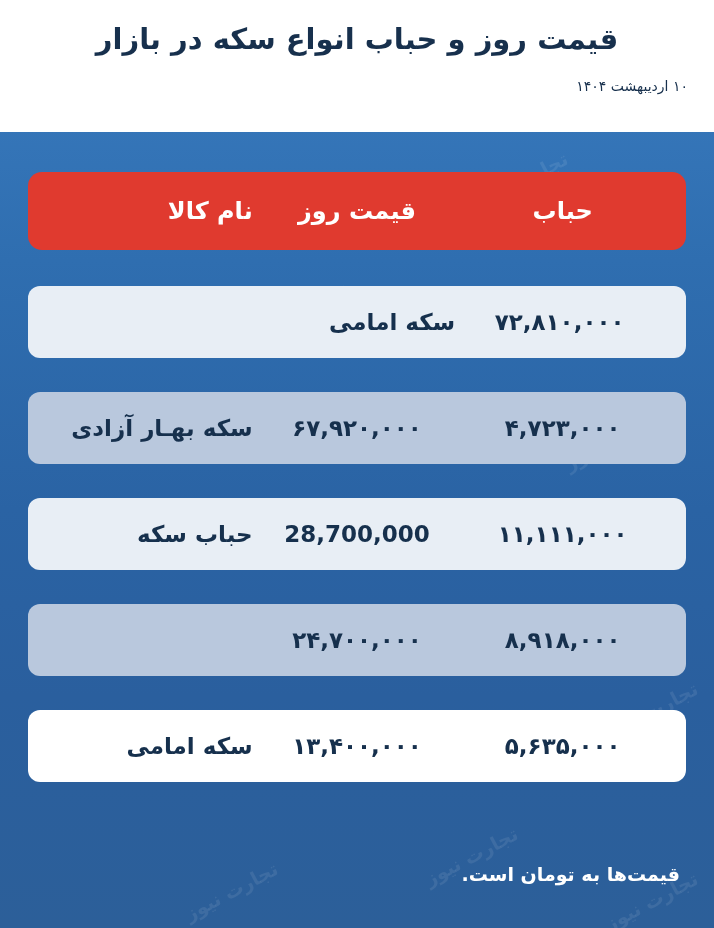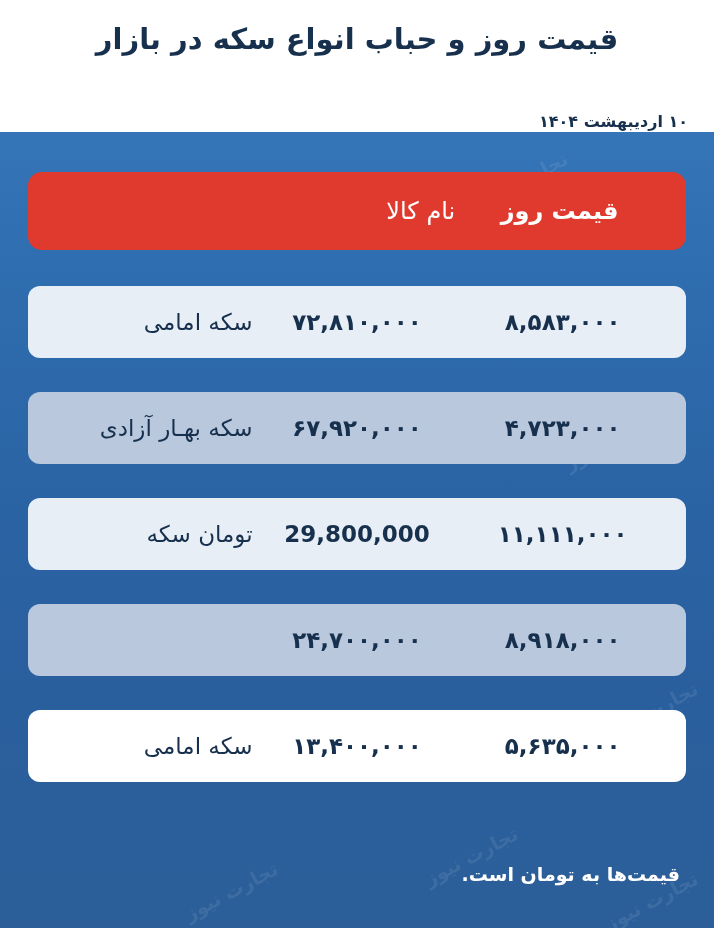--- a/index.html
+++ b/index.html
@@ -39,25 +39,24 @@
     font-weight: bold;
     color: #17304d;
     letter-spacing: 0px;
     z-index: 4;
     margin-left: 24px;
   }
   .subtitle {
     position: absolute;
     top: 78px;
     right: 26px;
-    font-size: 16px;
-    font-weight: bold;
+    font-size: 14px;
+    font-weight: normal;
     color: #17304d;
     z-index: 4;
-    margin-top: 34px;
   }
 
   
   .wm {
     position: absolute;
     color: rgba(255,255,255,0.085);
     font-size: 19px;
     font-weight: bold;
     transform: rotate(-28deg);
     white-space: nowrap;
@@ -89,21 +88,21 @@
     margin-bottom: 36px;
   }
   .row.odd { background: #e8eef5; }
   .row.even { background: #b9c8dd; }
   .row.last { background: #ffffff; }
 
   .c-name {
     width: 33%;
     text-align: right;
     font-size: 23px;
-    font-weight: normal;
+    font-weight: bold;
     color: #16304d;
     direction: rtl;
   }
   .c-price {
     width: 34%;
     text-align: center;
     font-size: 23px;
     font-weight: bold;
     color: #16304d;
     direction: ltr;
@@ -152,40 +151,40 @@
       <path d="M0,0 L714,0 L714,92 C600,78 520,132 380,122 C240,112 120,126 0,110 Z" fill="#ffffff"></path>
     </svg>
   </div>
 
   <div class="title">قیمت روز و حباب انواع سکه در بازار</div>
   <div class="subtitle">۱۰ اردیبهشت ۱۴۰۴</div>
 
   <div class="table">
 
     <div class="row header">
+      <div class="c-bubble">حباب</div>
       <div class="c-price">قیمت روز</div>
       <div class="c-name">نام کالا</div>
     </div>
 
     <div class="row odd">
-      <div class="c-bubble">۸,۵۸۳,۰۰۰</div>
       <div class="c-price">۷۲,۸۱۰,۰۰۰</div>
       <div class="c-name">سکه امامی</div>
     </div>
 
     <div class="row even">
       <div class="c-bubble">۴,۷۲۳,۰۰۰</div>
       <div class="c-price">۶۷,۹۲۰,۰۰۰</div>
       <div class="c-name">سکه بهـار آزادی</div>
     </div>
 
     <div class="row odd">
       <div class="c-bubble">۱۱,۱۱۱,۰۰۰</div>
-      <div class="c-price">29,800,000</div>
-      <div class="c-name">تومان سکه</div>
+      <div class="c-price">28,700,000</div>
+      <div class="c-name">حباب سکه</div>
     </div>
 
     <div class="row even">
       <div class="c-bubble">۸,۹۱۸,۰۰۰</div>
       <div class="c-price">۲۴,۷۰۰,۰۰۰</div>
     </div>
 
     <div class="row last">
       <div class="c-bubble">۵,۶۳۵,۰۰۰</div>
       <div class="c-price">۱۳,۴۰۰,۰۰۰</div>

